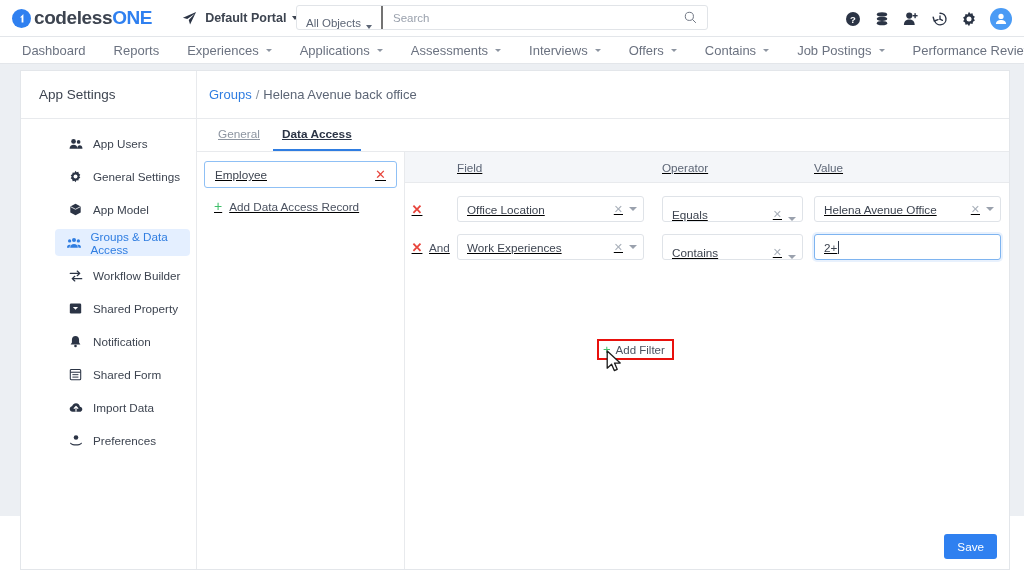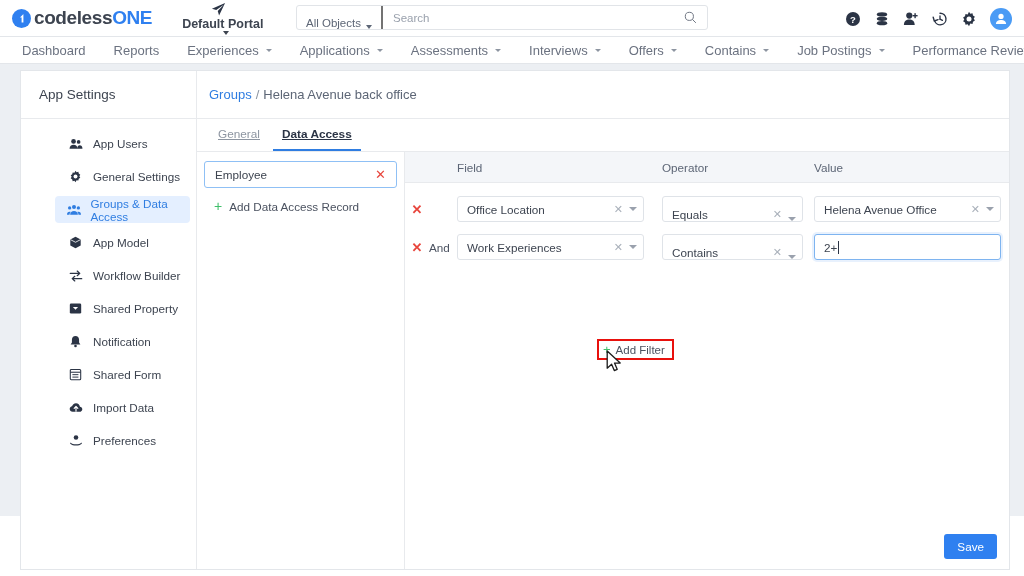--- a/index.html
+++ b/index.html
@@ -37,21 +37,20 @@
     font-size: 19px; letter-spacing: -0.4px;
     font-weight: 700;
   }
   .logo-text .dark { color: #3d4450; }
   .logo-text .blue { color: #2f80f0; }
 
   .portal-wrap {
     display: flex; align-items: center; margin-left: 30px;
     color: #3d4450; font-size: 12.5px; font-weight: 700;
     cursor: pointer;
-    flex-direction: column;
   }
   .portal-icon { margin-right: 8px; display: flex; align-items: center; }
   .caret-sm {
     display: inline-block; width: 0; height: 0; margin-left: 6px;
     border-left: 3.5px solid transparent;
     border-right: 3.5px solid transparent;
     border-top: 4px solid #3d4450;
   }
 
   .searchbar {
@@ -161,21 +160,21 @@
     box-sizing: border-box;
   }
   .tab {
     font-size: 11.8px; color: #8d95a1; cursor: pointer;
     padding: 0 9px 8px 9px; border-bottom: 2px solid transparent;
     margin-right: 4px;
     text-decoration: underline;
   }
   .tab.active { color: #2b3445; font-weight: 700; border-bottom-color: #2f7de1; }
 
-  .workarea { flex: 1; display: flex; position: relative; }
+  .workarea { flex: 1; display: flex; position: relative; text-decoration: underline; }
 
   
   .record-pane {
     width: 208px; flex: 0 0 208px;
     border-right: 1px solid #e8eaed;
     box-sizing: border-box; padding: 9px 7px 0 7px;
   }
   .record-chip {
     height: 27px; border: 1px solid #8fc0f5; border-radius: 3px;
     background: #fff; display: flex; align-items: center;
@@ -415,42 +414,42 @@
           <div class="side-item">
             <span class="sicon">
               <svg width="13" height="13" viewBox="0 0 16 16">
                   <path d="M8 0.8 l1.3 1.9 2.2-0.5 0.5 2.2 1.9 1.3 -1.2 1.9 1.2 1.9 -1.9 1.3 -0.5 2.2 -2.2-0.5 L8 15.2 6.7 13.3 4.5 13.8 4 11.6 2.1 10.3 3.3 8.4 2.1 6.5 4 5.2 4.5 3 6.7 3.5 Z" fill="currentColor"></path>
                   <circle cx="8" cy="8" r="2.4" fill="#fff"></circle>
                 </svg>
             </span>
             <span>General Settings</span>
           </div>
 
+          <div class="side-item">
+            <span class="sicon">
+              <svg width="13" height="13" viewBox="0 0 16 16">
+                  <path d="M8 1 L14.4 4.4 L14.4 11.6 L8 15 L1.6 11.6 L1.6 4.4 Z" fill="currentColor"></path>
+                  <path d="M1.9 4.5 L8 7.7 L14.1 4.5" fill="none" stroke="#fff" stroke-width="1"></path>
+                </svg>
+            </span>
+            <span>App Model</span>
+          </div>
+
           <div class="side-item active">
             <span class="sicon">
               <svg width="14" height="14" viewBox="0 0 16 16">
                   <circle cx="8" cy="4.6" r="2.3" fill="currentColor"></circle>
                   <circle cx="3" cy="5.6" r="1.9" fill="currentColor"></circle>
                   <circle cx="13" cy="5.6" r="1.9" fill="currentColor"></circle>
                   <path d="M3.6 13.4 C3.6 10.6 5.4 9.2 8 9.2 C10.6 9.2 12.4 10.6 12.4 13.4 Z" fill="currentColor"></path>
                   <path d="M0 13.4 C0 11.2 0.9 10 2.9 10 C3.5 10 4 10.1 4.4 10.3 C3.5 11 3 11.9 2.9 13.4 Z" fill="currentColor"></path>
                   <path d="M16 13.4 C16 11.2 15.1 10 13.1 10 C12.5 10 12 10.1 11.6 10.3 C12.5 11 13 11.9 13.1 13.4 Z" fill="currentColor"></path>
                 </svg>
             </span>
             <span>Groups &amp; Data Access</span>
-          </div>
-
-          <div class="side-item">
-            <span class="sicon">
-              <svg width="13" height="13" viewBox="0 0 16 16">
-                  <path d="M8 1 L14.4 4.4 L14.4 11.6 L8 15 L1.6 11.6 L1.6 4.4 Z" fill="currentColor"></path>
-                  <path d="M1.9 4.5 L8 7.7 L14.1 4.5" fill="none" stroke="#fff" stroke-width="1"></path>
-                </svg>
-            </span>
-            <span>App Model</span>
           </div>
 
           <div class="side-item">
             <span class="sicon">
               <svg width="14" height="14" viewBox="0 0 16 16">
                 <path d="M1.5 5 H12 M9.4 2.4 L12.3 5 L9.4 7.6" fill="none" stroke="currentColor" stroke-width="1.5" stroke-linecap="round" stroke-linejoin="round"></path>
                 <path d="M14.5 11 H4 M6.6 8.4 L3.7 11 L6.6 13.6" fill="none" stroke="currentColor" stroke-width="1.5" stroke-linecap="round" stroke-linejoin="round"></path>
               </svg>
             </span>
             <span>Workflow Builder</span>

